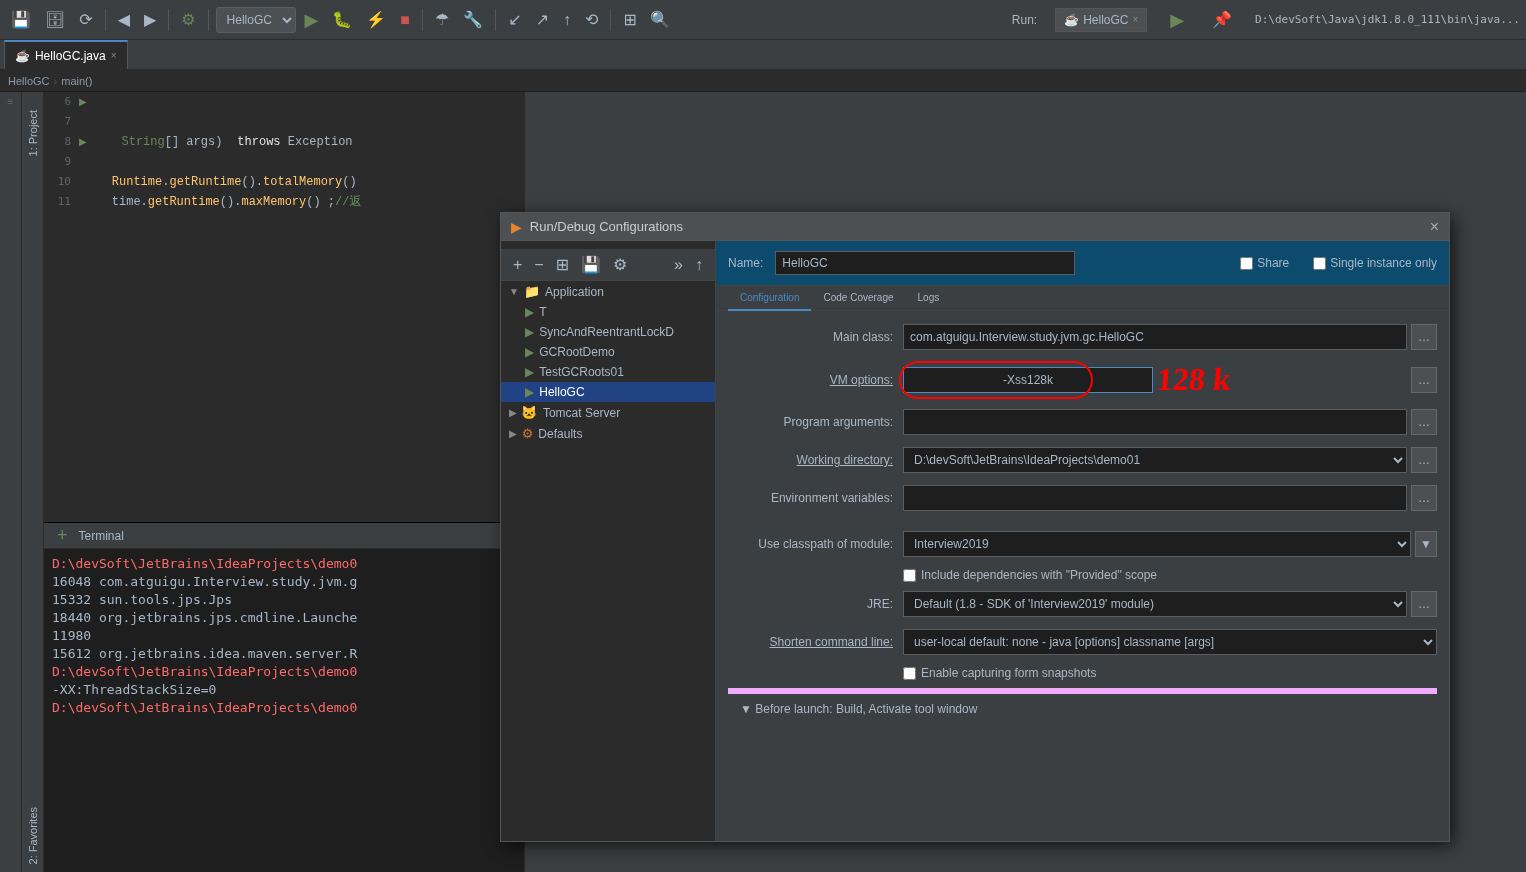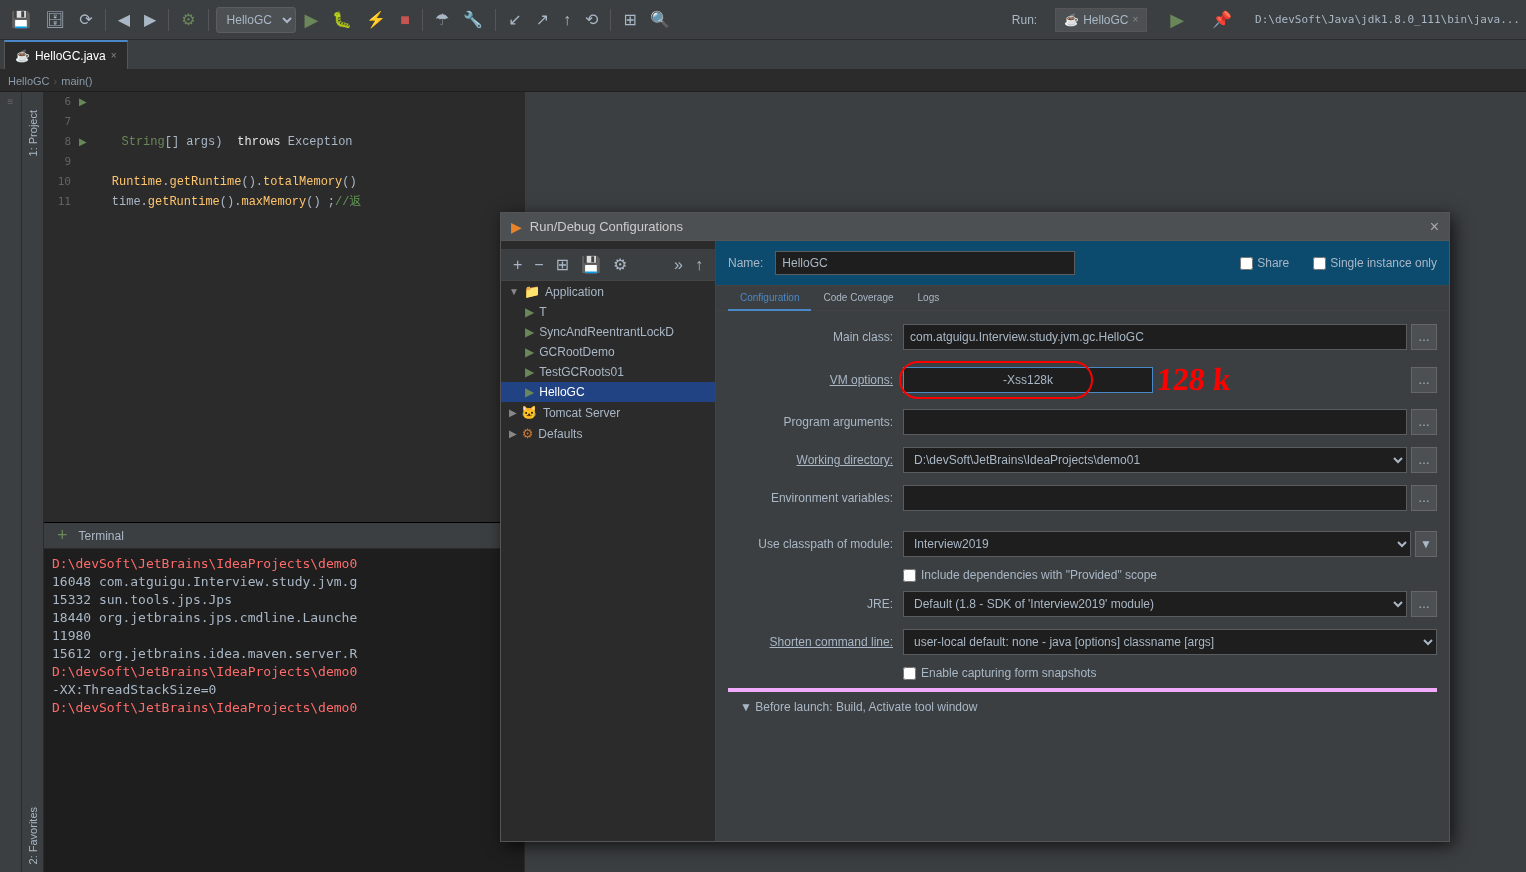--- a/index.html
+++ b/index.html
@@ -169,21 +169,21 @@
 
     
     .form-checkbox-row { display: flex; align-items: center; margin-bottom: 8px; padding-left: 175px; }
     .form-checkbox-row label { font-size: 12px; color: #a9b7c6; cursor: pointer; display: flex; align-items: center; gap: 5px; }
 
     
     .jre-select-row { display: flex; flex: 1; gap: 4px; align-items: center; }
 
     
     #before-launch {
-      border-top: 4px solid #f0abfc; margin-top: 4px; padding: 8px 12px; text-align: center;
+      border-top: 6px solid #f0abfc; margin-top: 4px; padding: 8px 12px; text-align: center;
     }
     .before-launch-header {
       display: flex; align-items: center; gap: 4px; font-size: 12px; color: #a9b7c6; cursor: pointer; margin-bottom: 6px;
     }
 
     
     #right-panels {
       width: 22px; background: #3c3f41; border-left: 1px solid #2b2b2b; display: flex; flex-direction: column;
     }
     .run-tab {

